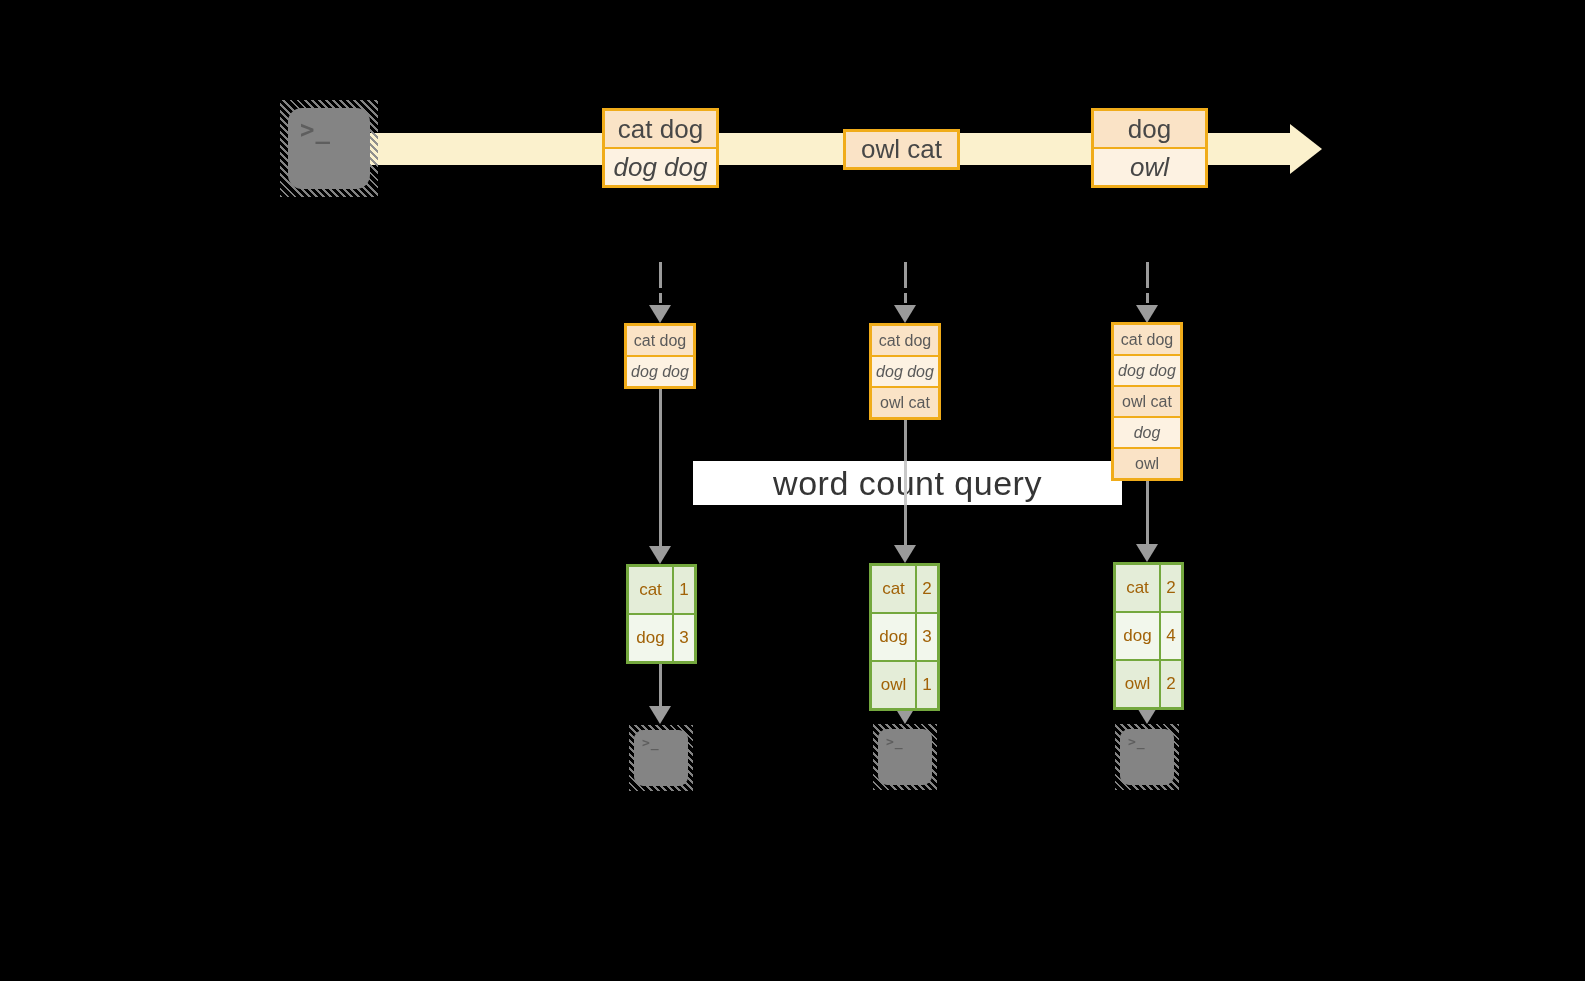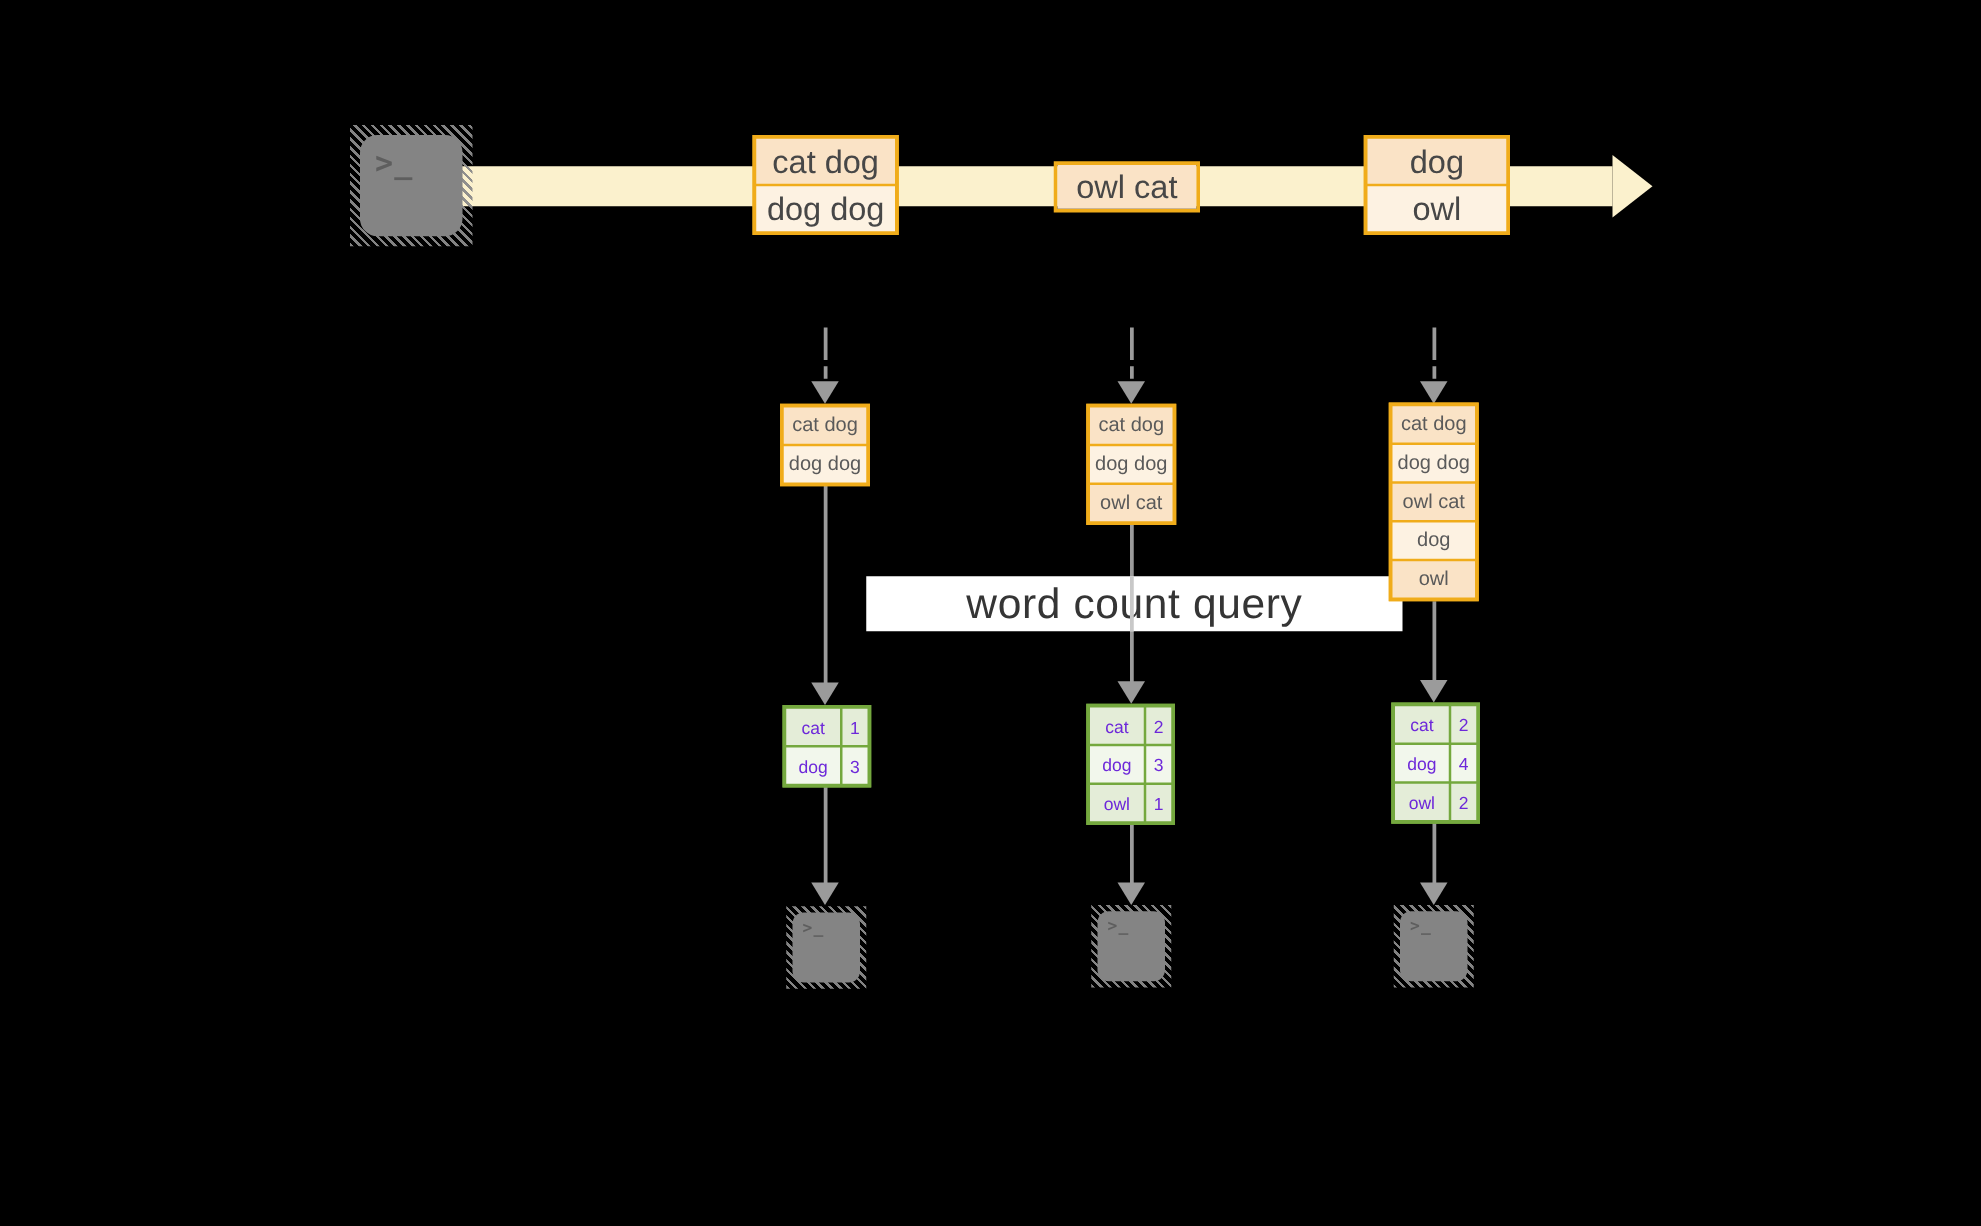--- a/index.html
+++ b/index.html
@@ -21,42 +21,42 @@
   .stream-bar{position:absolute;left:365px;top:133px;width:925px;height:32px;
     background:var(--stream-bar,#FBF1CD);z-index:1;}
   .stream-head{position:absolute;left:1290px;top:124px;width:0;height:0;z-index:1;
     border-top:25px solid transparent;border-bottom:25px solid transparent;
     border-left:32px solid var(--stream-bar,#FBF1CD);}
   
   .obox{position:absolute;z-index:4;border:3px solid var(--amber,#F0AC1A);
     background:var(--amber,#F0AC1A);display:flex;flex-direction:column;gap:2px;}
   .ocell{display:flex;align-items:center;justify-content:center;color:#474747;}
   .ocell.a{background:var(--cell-dark,#FAE3C6);}
-  .ocell.b{background:var(--cell-light,#FDF2E2);}
+  .ocell.b{background:var(--cell-light,#FDF2E2);font-style:italic;}
   .obox.stream-box .ocell{width:111px;height:36px;font-size:26px;}
   .obox.stream-box.single .ocell{height:35px;}
   .obox.stack .ocell{width:66px;height:29px;font-size:16px;color:#5a5a5a;}
   
   .vline{position:absolute;width:3px;margin-left:-1.5px;background:var(--gray,#9B9B9B);z-index:1;}
   .vline.faint{background:#c8c8c8;z-index:3;}
   .vhead{position:absolute;width:0;height:0;margin-left:-11px;z-index:1;
     border-left:11px solid transparent;border-right:11px solid transparent;
     border-top:18px solid var(--gray,#9B9B9B);}
   .varrow{position:absolute;width:22px;margin-left:-11px;z-index:1;}
   .varrow .dash{width:3px;height:26px;margin:0 auto;background:var(--gray,#9B9B9B);}
   .varrow .dash.short{height:10px;margin-top:5px;}
   .varrow .tri{width:0;height:0;margin-top:2px;
     border-left:11px solid transparent;border-right:11px solid transparent;
     border-top:18px solid var(--gray,#9B9B9B);}
   
   .gtable{position:absolute;z-index:4;border:3px solid var(--green,#74A83E);
     background:var(--green,#74A83E);display:flex;flex-direction:column;gap:2px;}
   .grow{display:flex;gap:2px;}
-  .gcell{display:flex;align-items:center;justify-content:center;height:29px;
-    font-size:14px;color:#6d28d9;}
+  .gcell{display:flex;align-items:center;justify-content:center;height:46px;
+    font-size:17px;color:#a16207;}
   .gcell.word{width:43px;}
   .gcell.num{width:20px;}
   .grow.a .gcell{background:var(--gcell-dark,#E4EDD8);}
   .grow.b .gcell{background:var(--gcell-light,#F2F7EC);}
   
   .banner{position:absolute;left:693px;top:461px;width:429px;height:44px;z-index:2;
     background:var(--banner-bg,#fff);display:flex;align-items:center;justify-content:center;
     font-size:34px;font-weight:300;color:#353535;letter-spacing:0.5px;}
 </style>
 </head>

